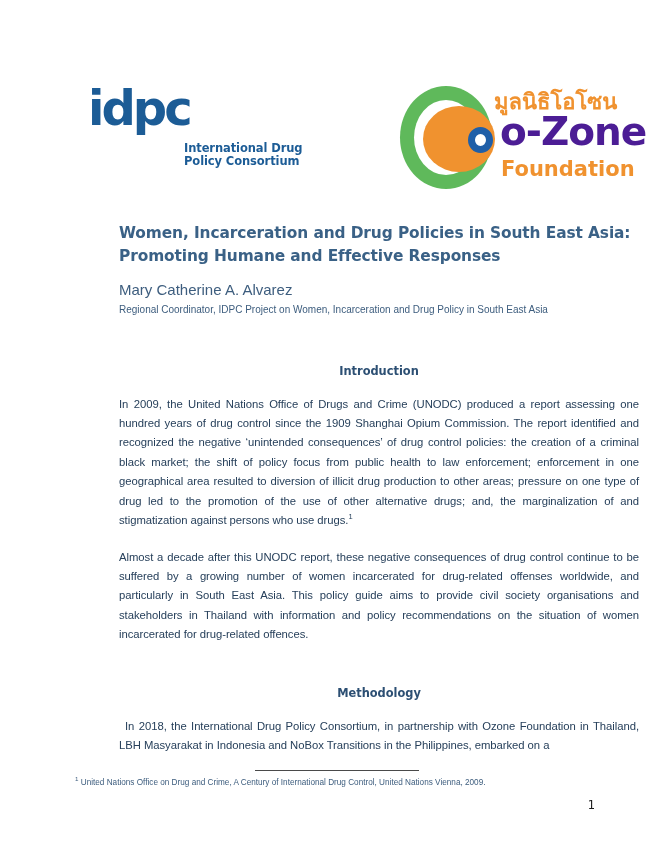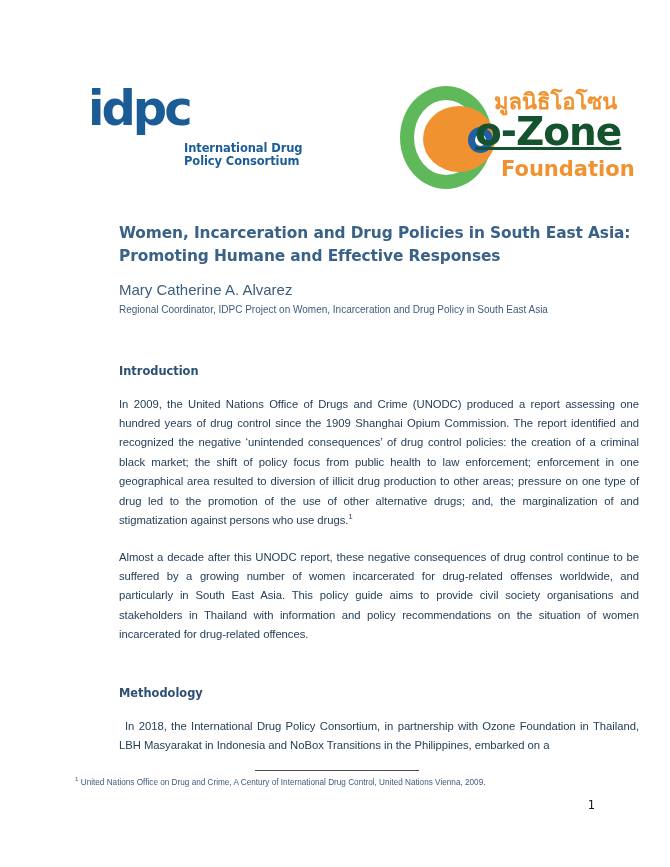--- a/index.html
+++ b/index.html
@@ -116,30 +116,29 @@
     top: 4px;
     font-family: "DejaVu Sans", sans-serif;
     font-size: 22px;
     font-weight: 700;
     color: #f0922f;
     letter-spacing: 0px;
     white-space: nowrap;
   }
   .oz-name {
     position: absolute;
-    left: 77px;
+    left: 102px;
     top: 32px;
     font-family: "DejaVu Sans", sans-serif;
     font-size: 39px;
     font-weight: 700;
-    color: #14532d;
+    color: #4c1d95;
     letter-spacing: -1px;
     white-space: nowrap;
     line-height: 1;
-    text-decoration: underline;
   }
   .oz-foundation {
     position: absolute;
     left: 103px;
     top: 79px;
     font-family: "DejaVu Sans", sans-serif;
     font-size: 21px;
     font-weight: 700;
     color: #f0922f;
     letter-spacing: 0px;
@@ -188,20 +187,21 @@
     margin: 1px 0 0 0;
     line-height: 1.55;
   }
 
   .section-heading {
     font-family: "DejaVu Sans", sans-serif;
     font-size: 11.4px;
     font-weight: 700;
     color: #2c4f73;
     margin: 0;
+    text-align: center;
   }
 
   .heading-intro { margin-top: 46px; }
   .heading-method { margin-top: 41px; }
 
   .body-par {
     font-size: 11.3px;
     color: #27405b;
     line-height: 1.72;
     text-align: justify;

